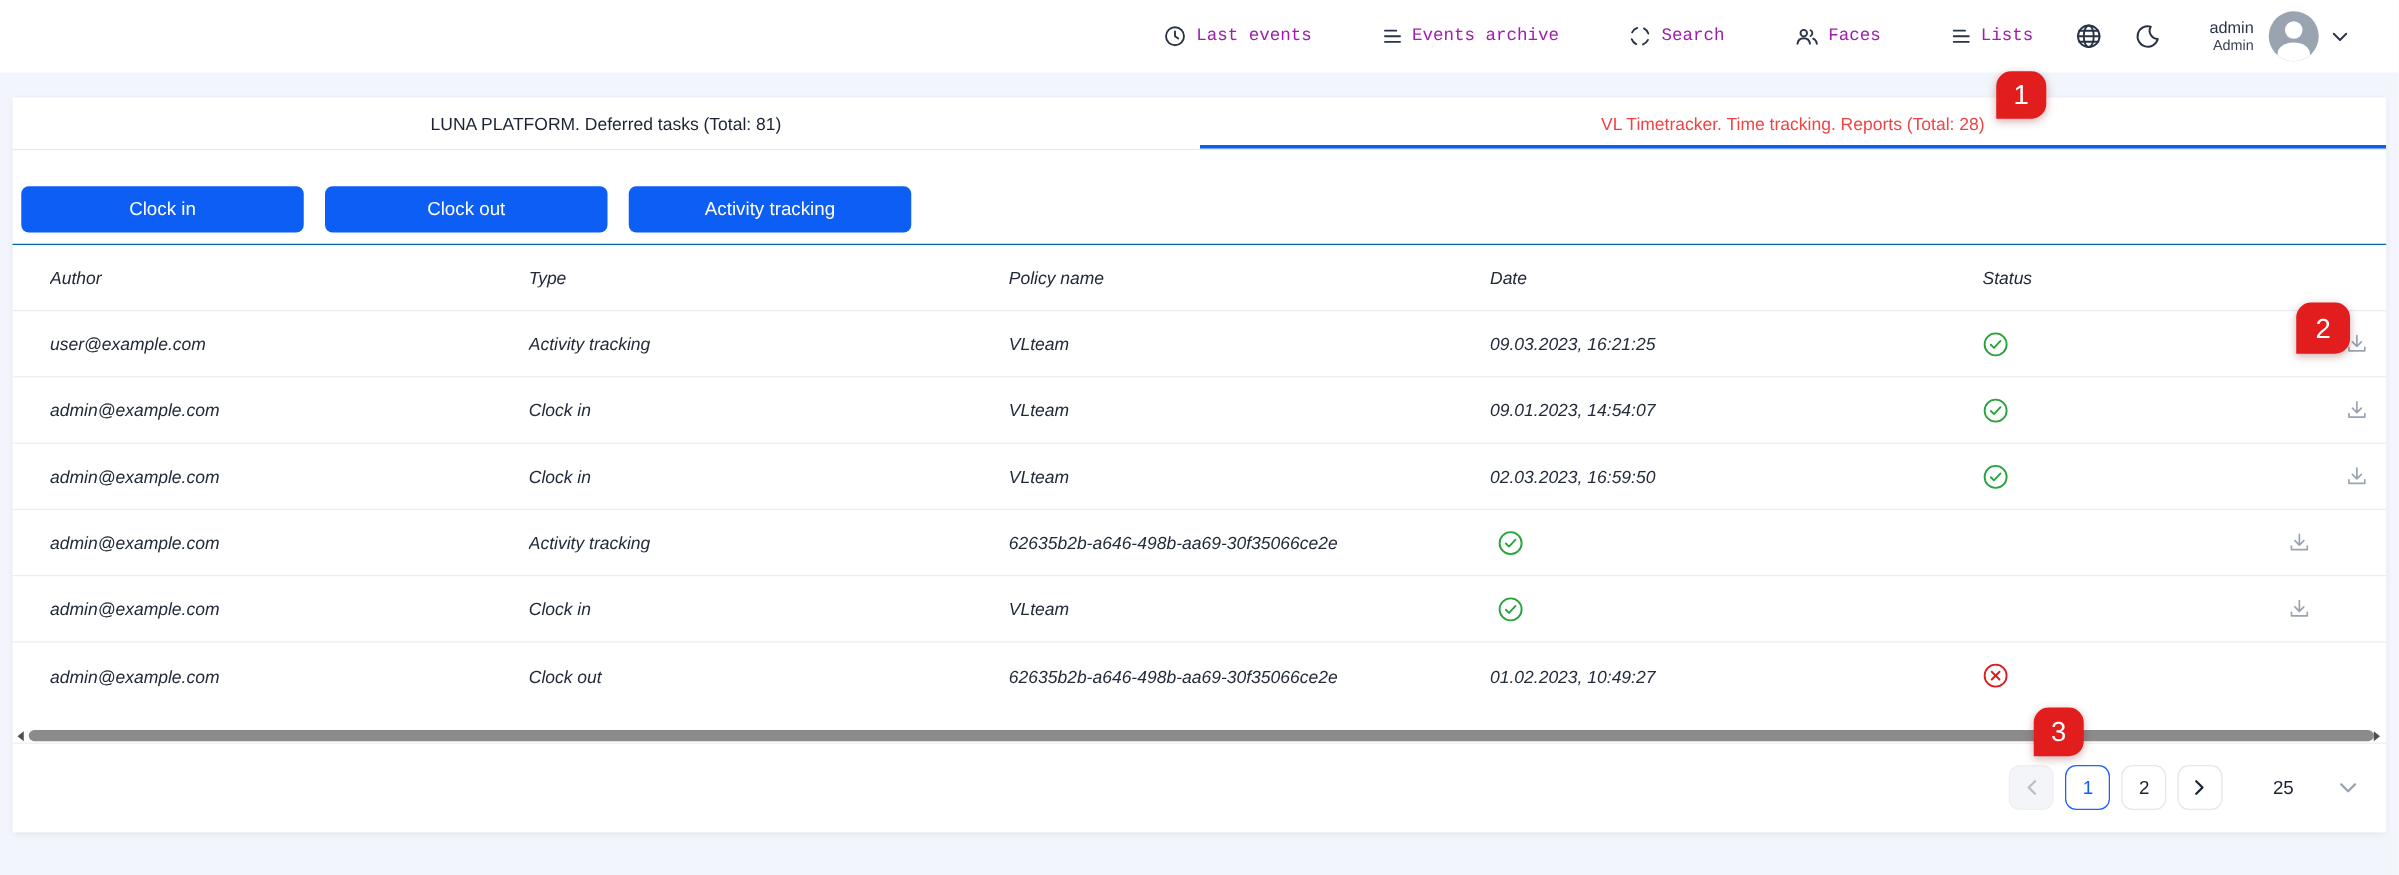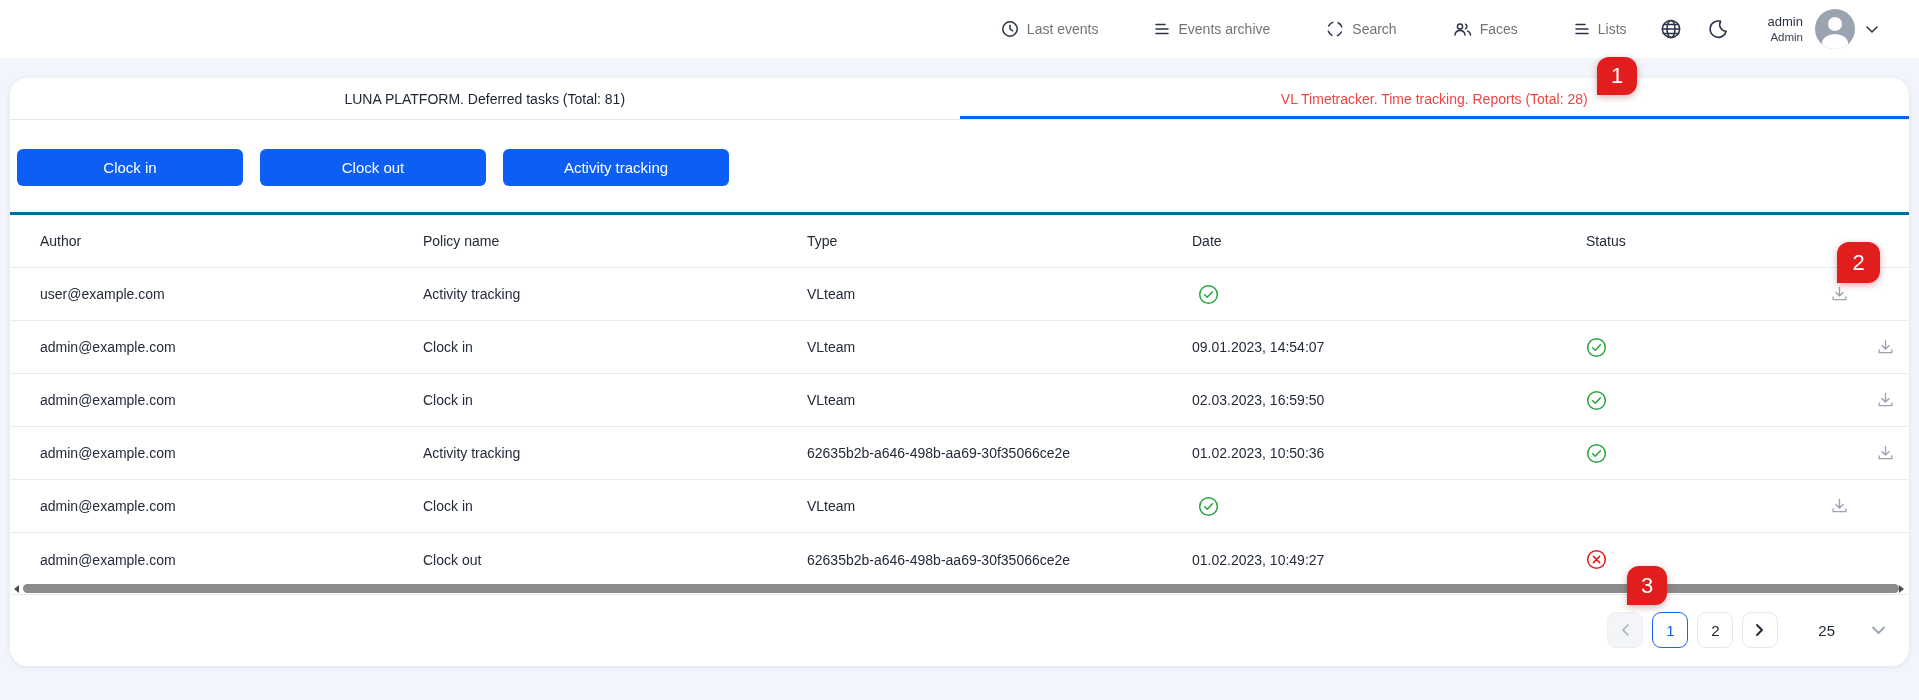--- a/index.html
+++ b/index.html
@@ -1,46 +1,46 @@
 <!DOCTYPE html>
 <html><head>
 <meta charset="utf-8">
 <style>
   * { margin:0; padding:0; box-sizing:border-box; }
   html,body { width:1919px; height:700px; overflow:hidden; }
   body { font-family:"Liberation Sans","DejaVu Sans",sans-serif; background:#f2f5fb; color:#232b3a; position:relative; }
 
   
   .navbar { height:58px; background:#ffffff; display:flex; align-items:center; justify-content:flex-end; padding-right:40px; }
-  .nav-item { display:flex; align-items:center; gap:8px; font-size:14px; color:#737373; margin-left:56px; cursor:pointer; white-space:nowrap; }
+  .nav-item { display:flex; align-items:center; gap:8px; font-size:14px; color:#a21caf; margin-left:56px; cursor:pointer; white-space:nowrap;font-family:Liberation Mono, monospace; }
   .nav-item svg { display:block; }
   .icon-btn { margin-left:30px; cursor:pointer; display:flex; align-items:center; }
   .user-block { margin-left:40px; text-align:right; line-height:1.25; }
   .user-name { font-size:13px; color:#2a3245; }
   .user-role { font-size:11.5px; color:#3a4356; }
   .avatar { margin-left:12px; width:40px; height:40px; border-radius:50%; background:#9aa4b0; overflow:hidden; position:relative; flex:none; }
   .avatar .head { position:absolute; left:50%; top:8px; transform:translateX(-50%); width:14px; height:14px; border-radius:50%; background:#ffffff; }
   .avatar .body { position:absolute; left:50%; top:25px; transform:translateX(-50%); width:26px; height:18px; border-radius:50% 50% 0 0; background:#ffffff; }
   .nav-caret { margin-left:10px; display:flex; align-items:center; cursor:pointer; }
 
   
-  .card { position:absolute; left:10px; top:78px; width:1899px; height:588px; background:#ffffff; border-radius:17px; box-shadow:0 1px 5px rgba(40,60,100,.10); }
+  .card { position:absolute; left:10px; top:78px; width:1899px; height:588px; background:#ffffff; border-radius:0; box-shadow:0 1px 5px rgba(40,60,100,.10); }
 
   
   .tabbar { display:flex; height:42px; border-bottom:1px solid #e4e9f1; border-radius:8px 8px 0 0; overflow:hidden; }
   .tab { flex:1; display:flex; align-items:center; justify-content:center; font-size:14px; cursor:pointer; color:#1c2433; position:relative; }
   .tab.active { color:#ef4444; }
   .tab.active::after { content:""; position:absolute; left:0; right:0; bottom:0; height:3px; background:#0d5ef5; }
 
   
   .actions { padding:29px 0 0 7px; display:flex; gap:17px; }
   .btn-primary { width:226px; height:37px; background:#0d5ef5; color:#ffffff; font-size:15px; font-weight:500; border:none; border-radius:6px; cursor:pointer; font-family:inherit; }
 
   
-  .table { margin-top:26px; border-top:3px solid #0369a1; }
+  .table { margin-top:9px; border-top:1px solid #0369a1;font-style:italic; }
   .trow { display:grid; grid-template-columns:383px 384px 385px 388px 269px 1fr; align-items:center; height:53px; padding:0 14px 0 30px; border-bottom:1px solid #e9edf3; font-size:14px; }
   .trow.thead { color:#222a38; }
   .trow:last-child { border-bottom:none; }
   .cell { white-space:nowrap; overflow:hidden; text-overflow:ellipsis; }
   .cell-status { padding-left:6px; display:flex; align-items:center; }
   .cell-dl { justify-self:end; display:flex; align-items:center; cursor:pointer; }
 
   
   .hscroll { position:absolute; left:0; right:0; top:505px; height:12px; border-bottom:1px solid #e9edf3; }
   .hthumb { position:absolute; left:13px; top:1px; width:1876px; height:9px; background:#8b8b8b; border-radius:5px; cursor:pointer; }
@@ -153,31 +153,32 @@
 
   <div class="actions">
     <button class="btn-primary">Clock in</button>
     <button class="btn-primary">Clock out</button>
     <button class="btn-primary">Activity tracking</button>
   </div>
 
   <div class="table">
     <div class="trow thead">
       <div class="cell">Author</div>
+      <div class="cell">Type</div>
       <div class="cell">Policy name</div>
-      <div class="cell">Type</div>
       <div class="cell">Date</div>
       <div class="cell cell-status">Status</div>
       <div></div>
     </div>
 
     <div class="trow">
       <div class="cell">user@example.com</div>
       <div class="cell">Activity tracking</div>
       <div class="cell">VLteam</div>
+      <div class="cell">09.03.2023, 16:21:25</div>
       <div class="cell-status">
         <svg width="21" height="21" viewBox="0 0 21 21">
             <circle cx="10.5" cy="10.5" r="8.8" fill="none" stroke="#27a53d" stroke-width="1.5"></circle>
             <path d="M6.7 10.8l2.5 2.5 5.2-5.6" fill="none" stroke="#27a53d" stroke-width="1.5" stroke-linecap="round" stroke-linejoin="round"></path>
           </svg>
       </div>
       <div class="cell-dl">
         <svg width="19" height="19" viewBox="0 0 24 24">
             <path d="M12 3v10M7.5 9.5L12 14l4.5-4.5M4 15v3.5h16V15" fill="none" stroke="#9aa3b2" stroke-width="1.7" stroke-linecap="round" stroke-linejoin="round"></path>
           </svg>
@@ -217,21 +218,20 @@
         <svg width="19" height="19" viewBox="0 0 24 24">
             <path d="M12 3v10M7.5 9.5L12 14l4.5-4.5M4 15v3.5h16V15" fill="none" stroke="#9aa3b2" stroke-width="1.7" stroke-linecap="round" stroke-linejoin="round"></path>
           </svg>
       </div>
     </div>
 
     <div class="trow">
       <div class="cell">admin@example.com</div>
       <div class="cell">Activity tracking</div>
       <div class="cell">62635b2b-a646-498b-aa69-30f35066ce2e</div>
-      <div class="cell">01.02.2023, 10:50:36</div>
       <div class="cell-status">
         <svg width="21" height="21" viewBox="0 0 21 21">
             <circle cx="10.5" cy="10.5" r="8.8" fill="none" stroke="#27a53d" stroke-width="1.5"></circle>
             <path d="M6.7 10.8l2.5 2.5 5.2-5.6" fill="none" stroke="#27a53d" stroke-width="1.5" stroke-linecap="round" stroke-linejoin="round"></path>
           </svg>
       </div>
       <div class="cell-dl">
         <svg width="19" height="19" viewBox="0 0 24 24">
             <path d="M12 3v10M7.5 9.5L12 14l4.5-4.5M4 15v3.5h16V15" fill="none" stroke="#9aa3b2" stroke-width="1.7" stroke-linecap="round" stroke-linejoin="round"></path>
           </svg>

